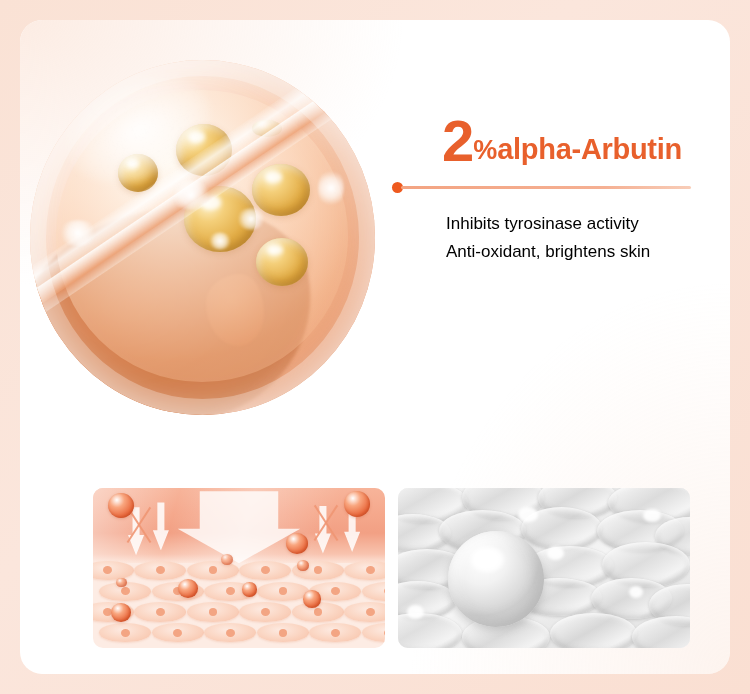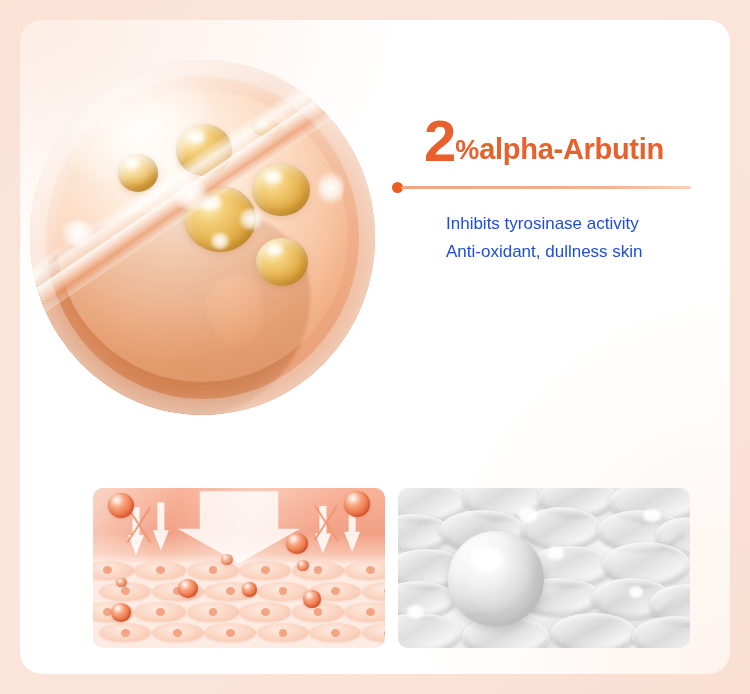--- a/index.html
+++ b/index.html
@@ -108,41 +108,41 @@
   
   .shell-hl{
     position:absolute; left:34px; top:22px; width:150px; height:96px;
     border-radius:50%;
     background:radial-gradient(ellipse at 50% 50%, rgba(255,255,255,.92) 0%, rgba(255,255,255,.35) 55%, rgba(255,255,255,0) 78%);
     transform:rotate(-24deg); filter:blur(3px);
   }
 
   
   #copy{ position:absolute; left:404px; top:92px; width:320px; }
-  #headline{ white-space:nowrap; line-height:1; }
+  #headline{ white-space:nowrap; line-height:1; margin-left:18px; }
   #pct-num{
     font-size:58px; font-weight:700; color:#e8602c;
     letter-spacing:-1px; vertical-align:-2px;
   }
   #pct-sign{ font-size:27px; font-weight:700; color:#e8602c; }
   #ingredient{ font-size:29px; font-weight:700; color:#e8602c; letter-spacing:-.3px; }
 
   #divider-row{ position:relative; height:14px; margin-top:10px; margin-left:-32px; }
   #divider-dot{
     position:absolute; left:0; top:2px; width:11px; height:11px;
     border-radius:50%; background:#ee5a1f;
   }
   #divider-line{
     position:absolute; left:9px; top:6px; width:290px; height:2.5px;
     background:linear-gradient(90deg,#f3a482 0%,#f5b093 70%,#f8cdb8 100%);
     border-radius:2px;
   }
 
   #sub-lines{ margin-top:16px; margin-left:22px; }
-  .sub-line{ font-size:17px; color:#1d4ed8; line-height:1.62; white-space:nowrap; }
+  .sub-line{ font-size:17px; color:#000000; line-height:1.62; white-space:nowrap; }
 
   #main-lines{ margin-top:22px; margin-left:22px; }
   .main-line{ font-size:21.5px; color:#141414; line-height:1.45; white-space:nowrap; }
 
   
   .photo{
     position:absolute; border-radius:10px; overflow:hidden;
   }
   #photo-skin{ left:73px; top:468px; width:292px; height:160px; background:#fdece4; }
   #photo-gel { left:378px; top:468px; width:292px; height:160px; background:#f2f2f2; }
@@ -266,21 +266,21 @@
         <span id="pct-num">2</span><span id="pct-sign">%</span><span id="ingredient">alpha-Arbutin</span>
       </div>
 
       <div id="divider-row">
         <span id="divider-dot"></span>
         <span id="divider-line"></span>
       </div>
 
       <div id="sub-lines">
         <div class="sub-line">Inhibits tyrosinase activity</div>
-        <div class="sub-line">Anti-oxidant, dullness skin</div>
+        <div class="sub-line">Anti-oxidant, brightens skin</div>
       </div>
 
     </div>
 
     <div class="photo" id="photo-skin">
       <div class="epidermis"></div>
       <div class="epi-sheen"></div>
 
       <div class="big-arrow"></div>
       <div class="sm-arrow" style="left:12%;top:12%;"></div>

